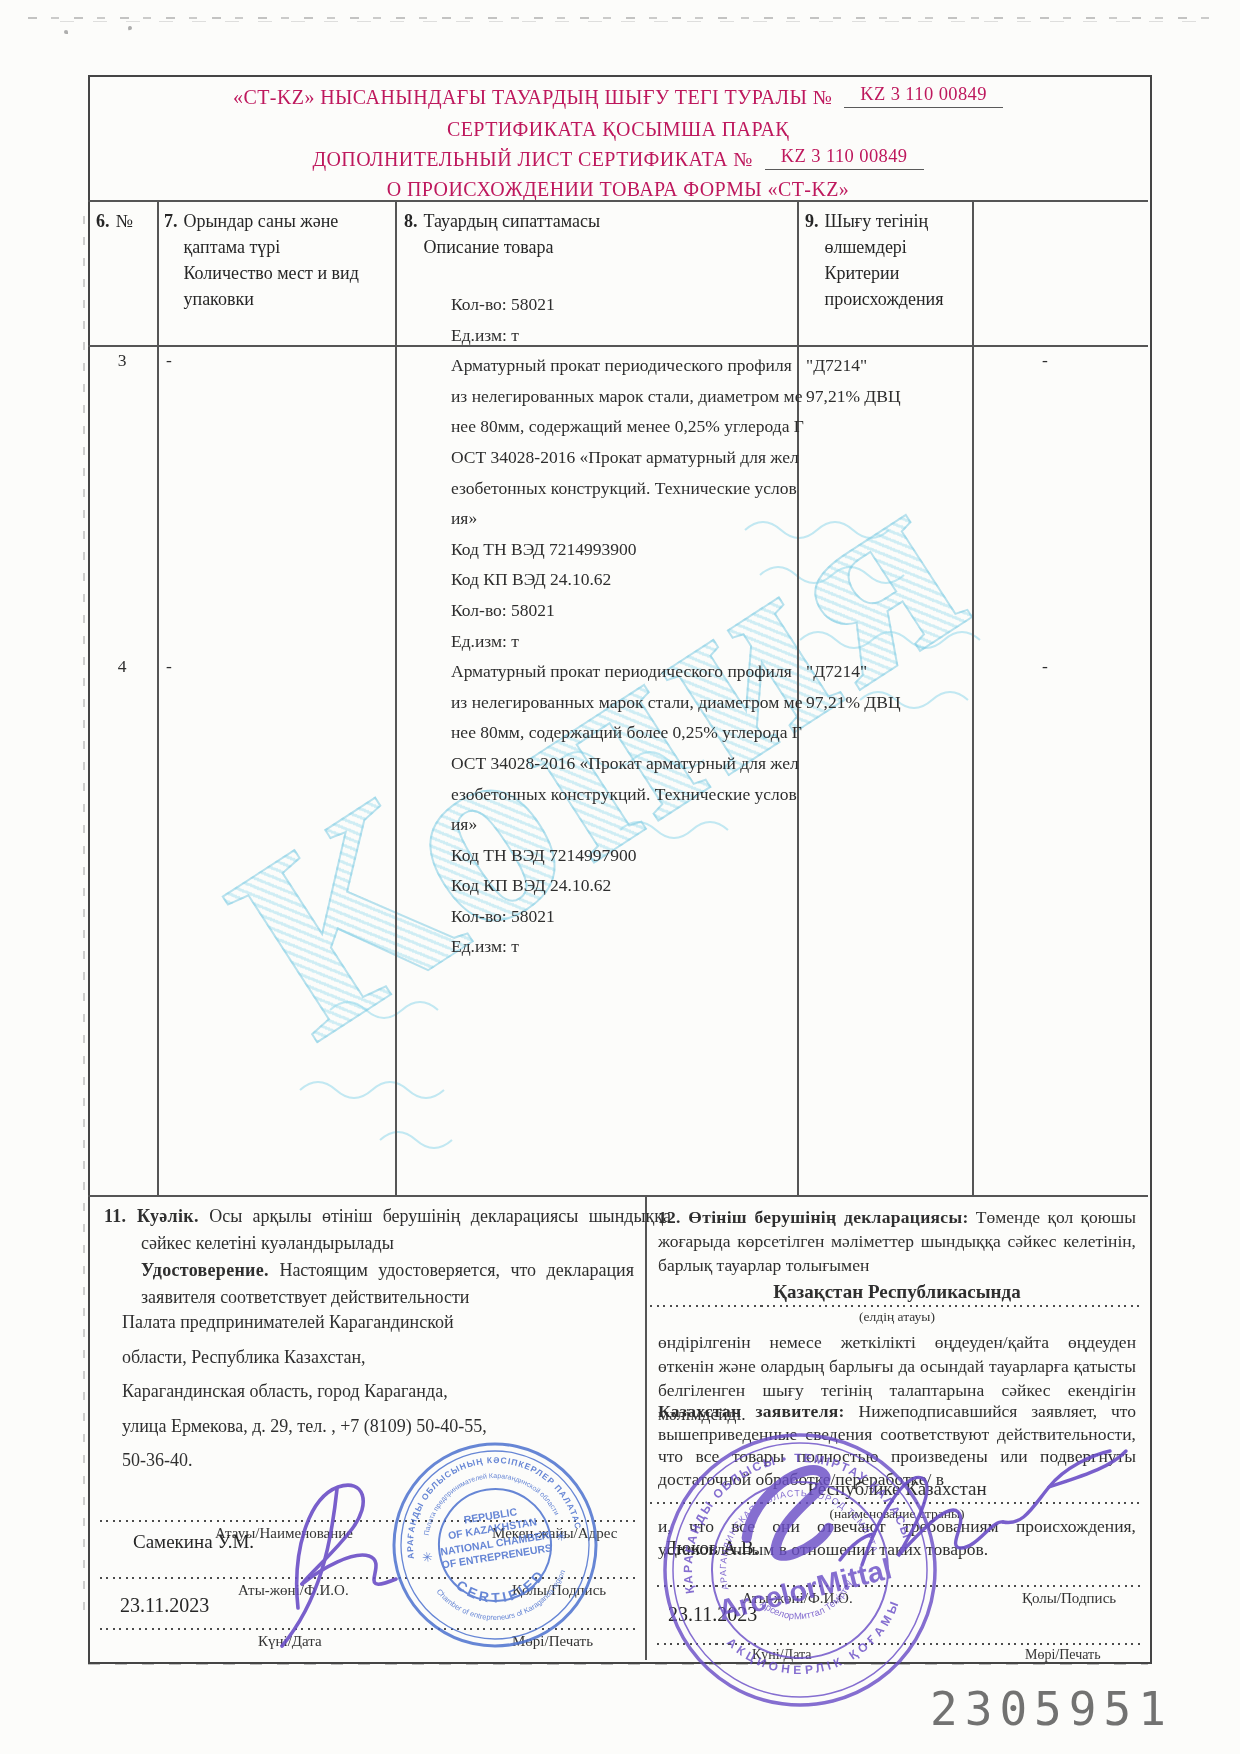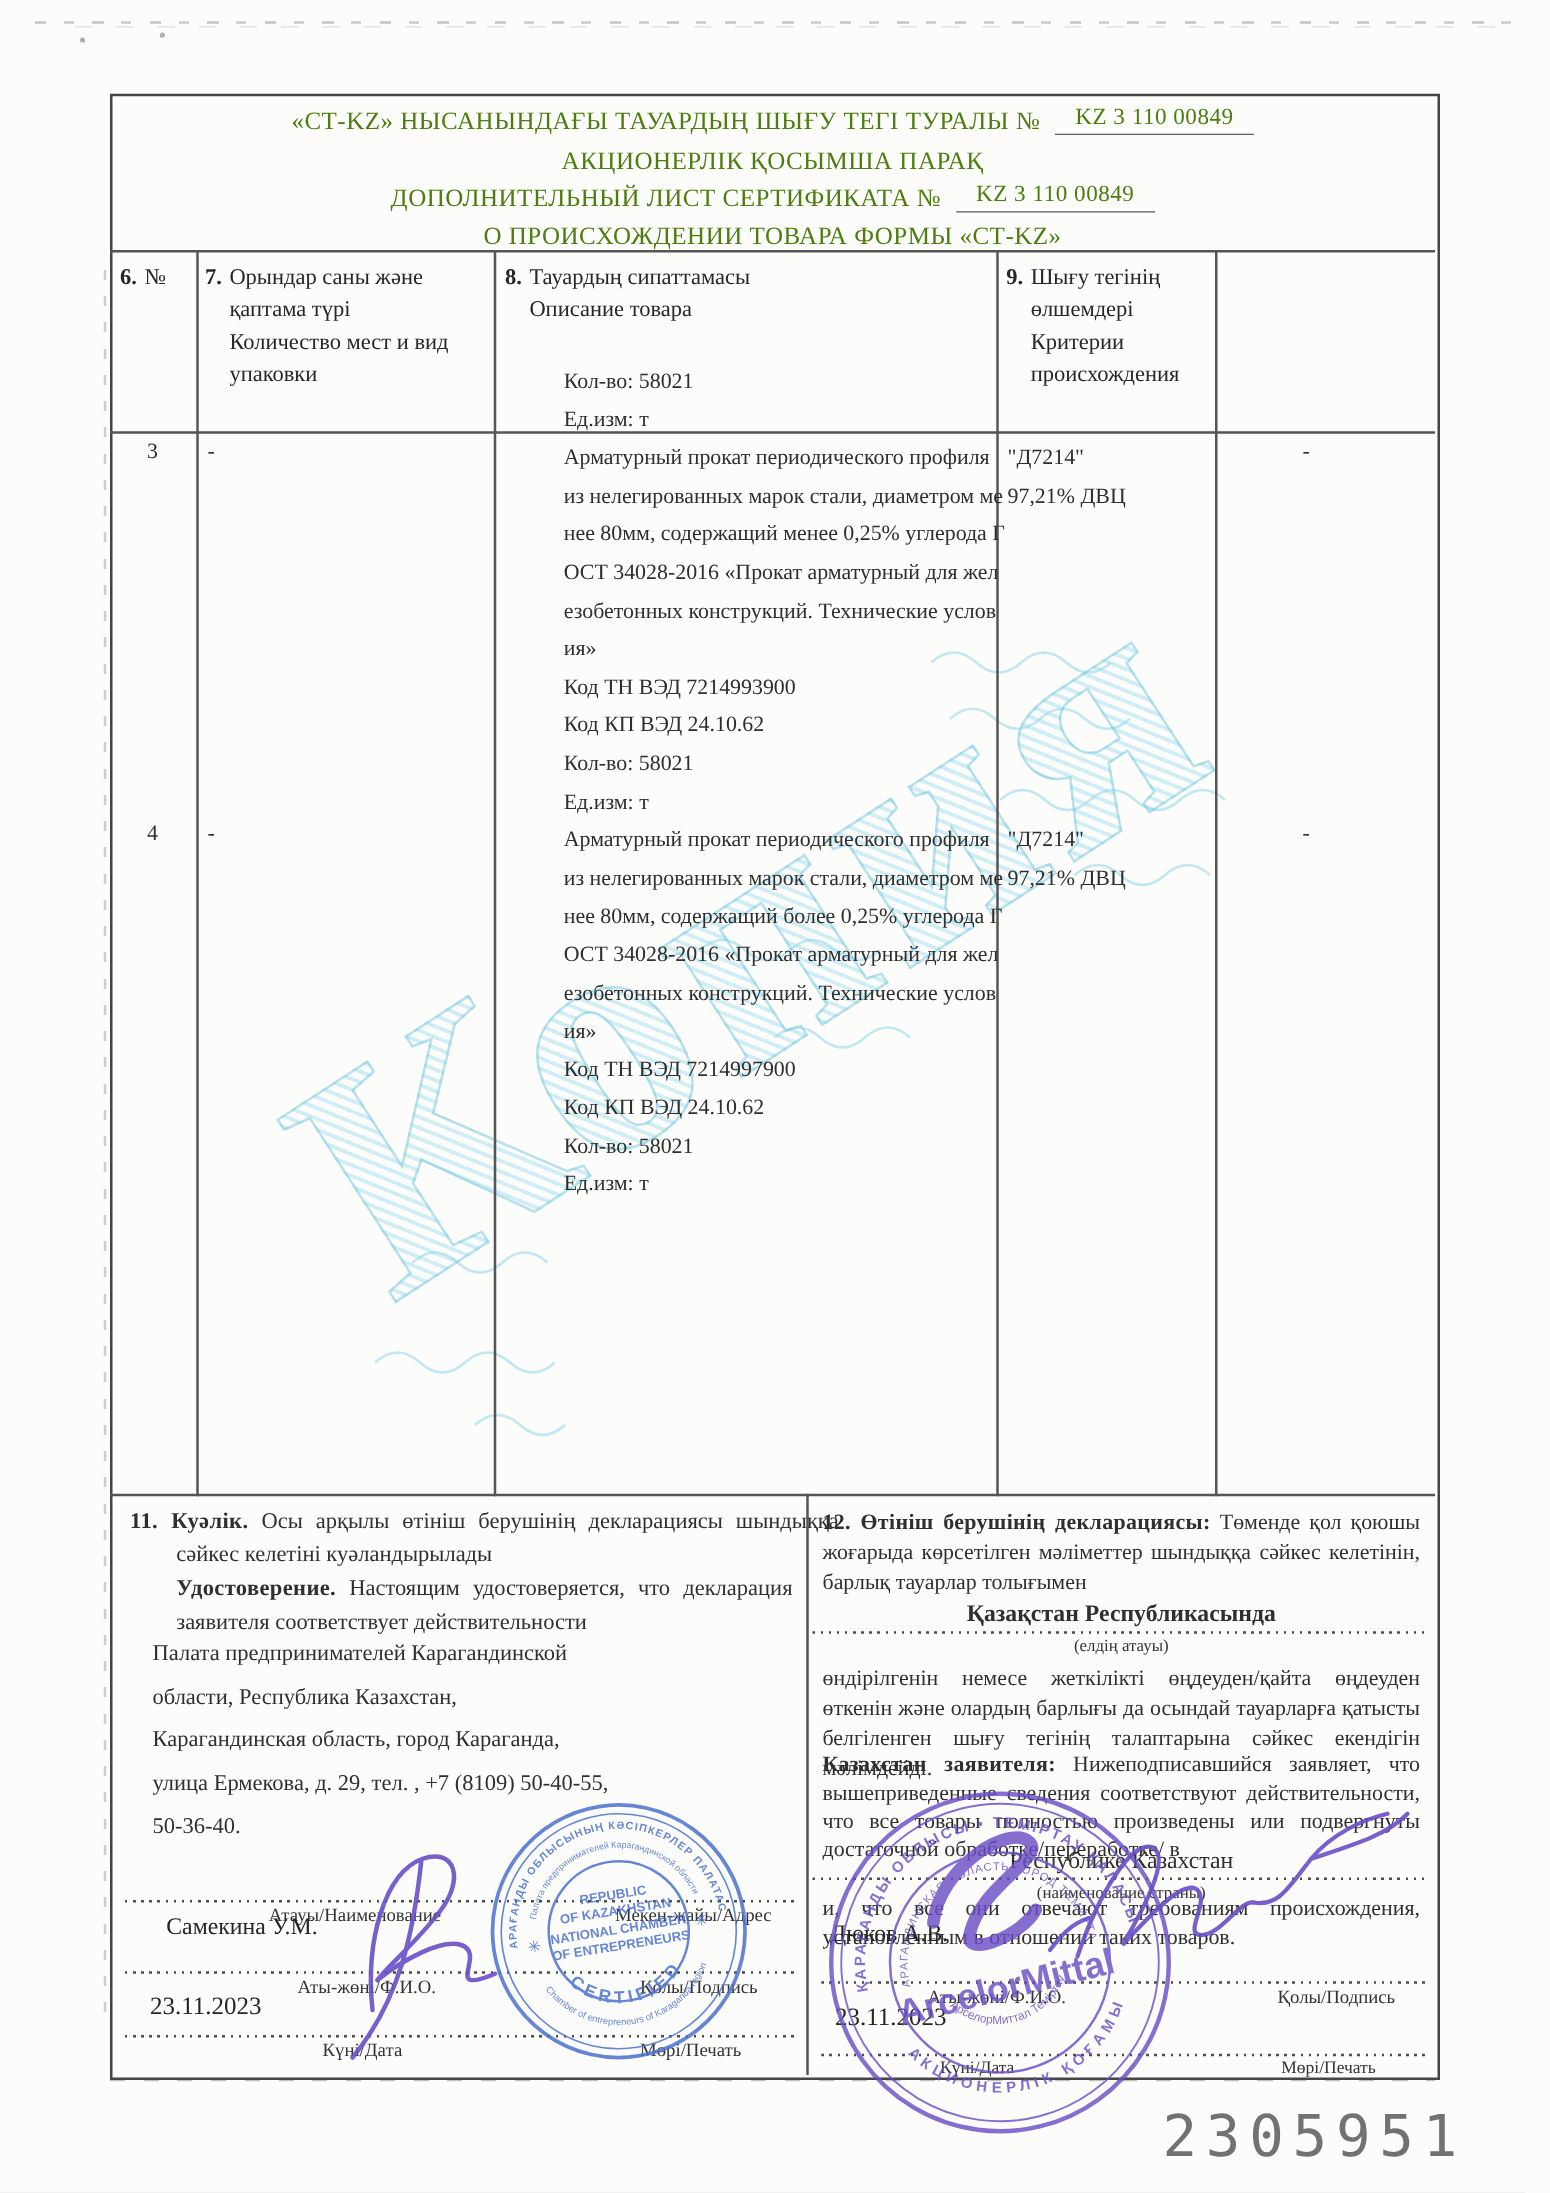--- a/index.html
+++ b/index.html
@@ -13,21 +13,21 @@
     background:repeating-linear-gradient(90deg,#999 0 14px,transparent 14px 33px);}
   .scan-bottom{left:88px;right:92px;top:1663px;height:2px;opacity:.45;
     background:repeating-linear-gradient(90deg,#777 0 12px,transparent 12px 27px);}
   .scan-left{left:83px;top:210px;height:1400px;width:2px;opacity:.35;
     background:repeating-linear-gradient(0deg,#777 0 8px,transparent 8px 21px);}
   .speck{width:4px;height:4px;border-radius:50% 50% 0 50%;background:#9a9a9a;opacity:.8;}
   
   .doc-border{left:88px;top:75px;width:1060px;height:1585px;border:2px solid #454545;}
   .grid{background:#555;}
   
-  .t-line{left:90px;width:1056px;text-align:center;font-size:20px;letter-spacing:.4px;color:#4d7c0f;white-space:nowrap;}
+  .t-line{left:90px;width:1056px;text-align:center;font-size:20px;letter-spacing:.4px;color:#be185d;white-space:nowrap;}
   .certnum{display:inline-block;border-bottom:1.5px solid #5a5a5a;padding:0 16px 2px 16px;margin-left:12px;
            font-size:18.5px;transform:translateY(-4px);}
   
   .hcell{display:flex;gap:6px;font-size:18px;line-height:26px;color:#262626;}
   .hnum{font-weight:bold;}
   .hlines{white-space:pre;}
   
   .body-txt{font-size:17.5px;color:#2e2e2e;}
   .desc{white-space:pre;line-height:30.6px;margin-left:44px;}
   .crit{line-height:30.6px;white-space:pre;}
@@ -85,21 +85,21 @@
 
   <div class="abs watermark">Копия</div>
 
   <div class="content abs" style="left:0;top:0;width:1240px;height:1754px;">
 
     <div class="abs doc-border"></div>
 
     <div class="abs t-line" style="top:86px;">
       <span>«СТ-KZ» НЫСАНЫНДАҒЫ ТАУАРДЫҢ ШЫҒУ ТЕГІ ТУРАЛЫ №</span><span class="certnum">KZ 3 110 00849</span>
     </div>
-    <div class="abs t-line" style="top:118px;">АКЦИОНЕРЛІК ҚОСЫМША ПАРАҚ</div>
+    <div class="abs t-line" style="top:118px;">СЕРТИФИКАТА ҚОСЫМША ПАРАҚ</div>
     <div class="abs t-line" style="top:148px;">
       <span>ДОПОЛНИТЕЛЬНЫЙ ЛИСТ СЕРТИФИКАТА №</span><span class="certnum">KZ 3 110 00849</span>
     </div>
     <div class="abs t-line" style="top:178px;">О ПРОИСХОЖДЕНИИ ТОВАРА ФОРМЫ «СТ-KZ»</div>
 
     <div class="abs grid" style="left:88px;top:200px;width:1060px;height:2px;"></div>
     <div class="abs grid" style="left:88px;top:345px;width:1060px;height:2px;"></div>
     <div class="abs grid" style="left:157px;top:200px;width:1.5px;height:997px;"></div>
     <div class="abs grid" style="left:395px;top:200px;width:1.5px;height:997px;"></div>
     <div class="abs grid" style="left:797px;top:200px;width:1.5px;height:997px;"></div>

